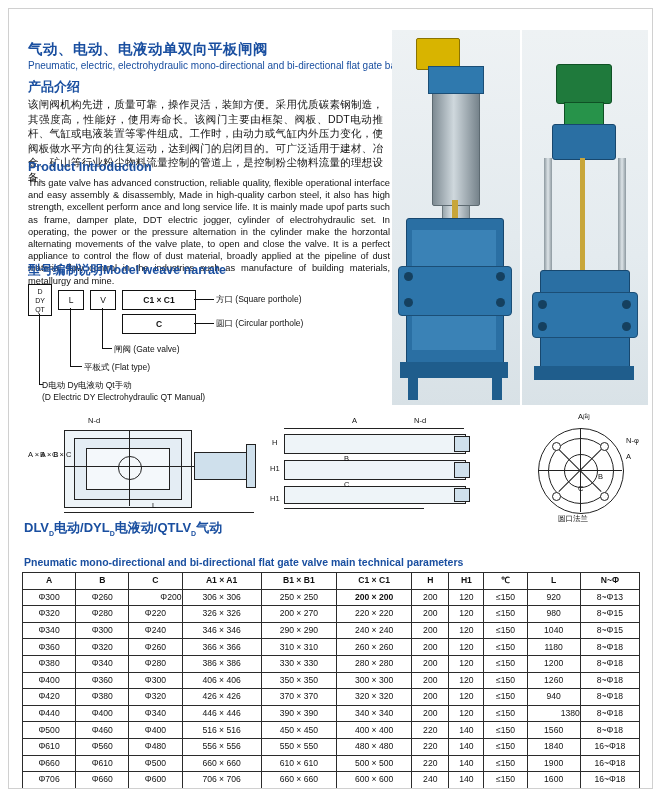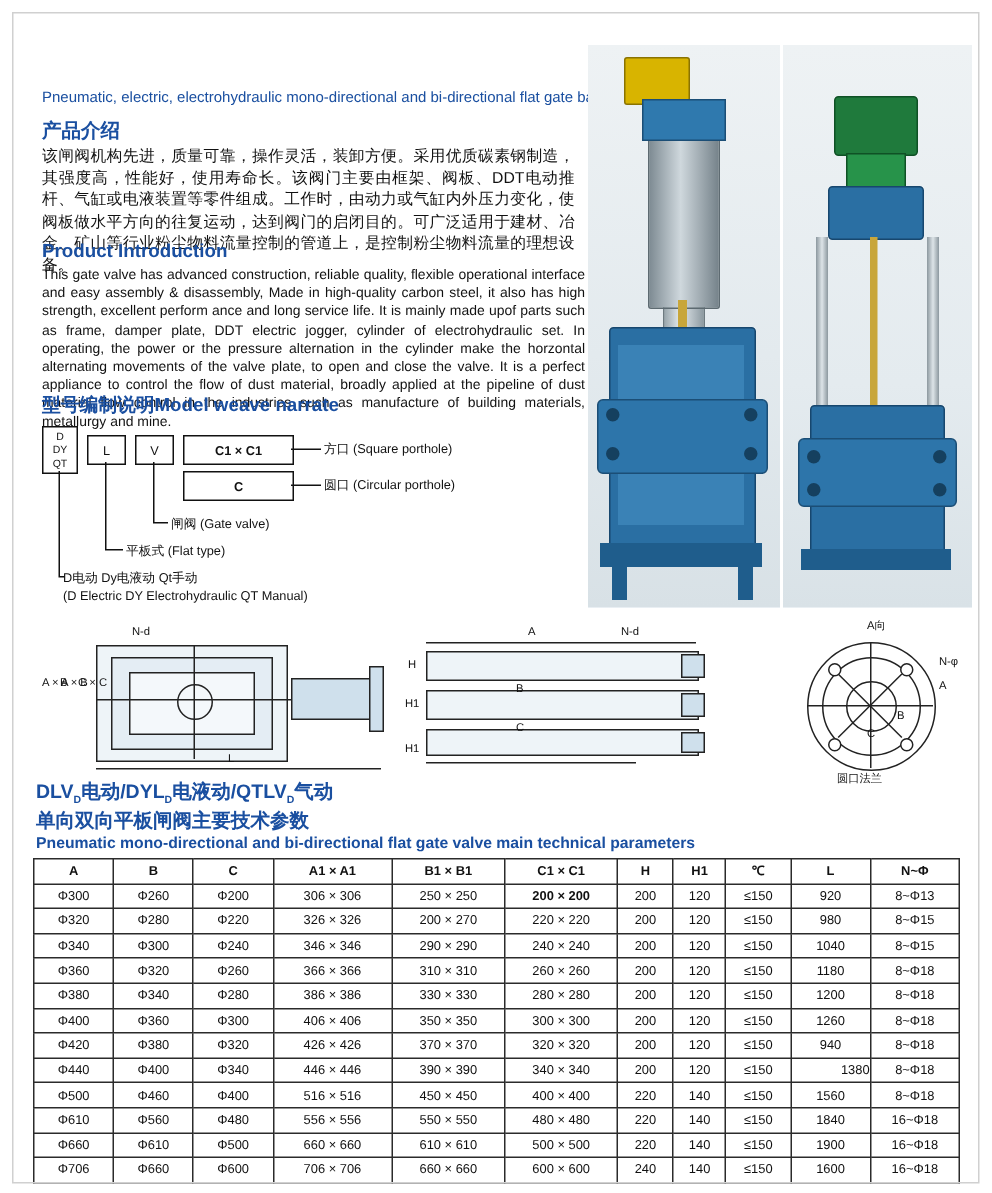--- a/index.html
+++ b/index.html
@@ -119,20 +119,21 @@
     border:1px solid #d0d0d0;pointer-events:none;
   }
   sub{font-size:7px;}
 </style>
 </head>
 <body>
 
 <div class="page">
 
   <div class="top">
+    <div class="title-cn">气动、电动、电液动单双向平板闸阀</div>
     <div class="title-en">Pneumatic, electric, electrohydraulic mono-directional and bi-directional flat gate balve</div>
     <div class="h-cn">产品介绍</div>
     <div class="body-cn">该闸阀机构先进，质量可靠，操作灵活，装卸方便。采用优质碳素钢制造，其强度高，性能好，使用寿命长。该阀门主要由框架、阀板、DDT电动推杆、气缸或电液装置等零件组成。工作时，由动力或气缸内外压力变化，使阀板做水平方向的往复运动，达到阀门的启闭目的。可广泛适用于建材、冶金、矿山等行业粉尘物料流量控制的管道上，是控制粉尘物料流量的理想设备。</div>
     <div class="h-en">Product Introduction</div>
     <div class="body-en">This gate valve has advanced construction, reliable quality, flexible operational interface and easy assembly &amp; disassembly, Made in high-quality carbon steel, it also has high strength, excellent perform ance and long service life. It is mainly made upof parts such as frame, damper plate, DDT electric jogger, cylinder of electrohydraulic set. In operating, the power or the pressure alternation in the cylinder make the horzontal alternating movements of the valve plate, to open and close the valve. It is a perfect appliance to control the flow of dust material, broadly applied at the pipeline of dust material flow control in the industries such as manufacture of building materials, metallurgy and mine.</div>
   </div>
 
   <div class="photo photo-left">
     <div class="pl-bg"></div>
     <div class="pl-col"></div>
@@ -255,21 +256,20 @@
       <div class="dtext" style="left:604px;top:44px;">A</div>
       <div class="dtext" style="left:576px;top:64px;">B</div>
       <div class="dtext" style="left:556px;top:76px;">C</div>
       <div class="dtext" style="left:536px;top:106px;">圆口法兰</div>
     </div>
   </div>
 
   <div class="t-title1">
     <span>DLV</span><sub>D</sub><span>电动/DYL</span><sub>D</sub><span>电液动/QTLV</span><sub>D</sub><span>气动</span>
   </div>
-  <div class="t-title2">单向双向平板闸阀主要技术参数</div>
   <div class="t-title3">Pneumatic mono-directional and bi-directional flat gate valve main technical parameters</div>
 
   <table class="spec">
     <thead>
       <tr>
         <th>A</th>
         <th>B</th>
         <th>C</th>
         <th>A1 × A1</th>
         <th>B1 × B1</th>
@@ -278,21 +278,21 @@
         <th>H1</th>
         <th>℃</th>
         <th>L</th>
         <th>N~Φ</th>
       </tr>
     </thead>
     <tbody id="spec-body">
         <tr>
           <td style="width: 52px;">Φ300</td>
           <td style="width: 52px;">Φ260</td>
-          <td style="width: 52px;">Φ200</td>
+          <td style="width: 52px; text-align: right;">Φ200</td>
           <td style="width: 78px;">306 × 306</td>
           <td style="width: 74px;">250 × 250</td>
           <td style="width: 74px; font-weight: bold;">200 × 200</td>
           <td style="width: 36px;">200</td>
           <td style="width: 34px;">120</td>
           <td style="width: 42px;">≤150</td>
           <td style="width: 52px;">920</td>
           <td style="width: 58px;">8~Φ13</td>
         </tr>
         <tr>

